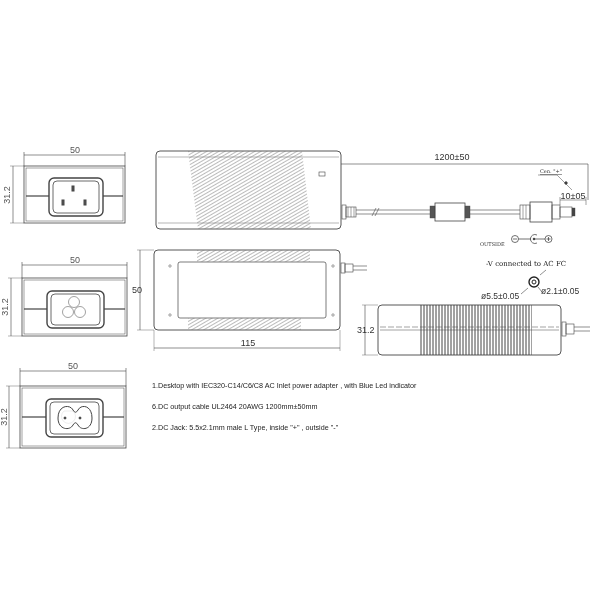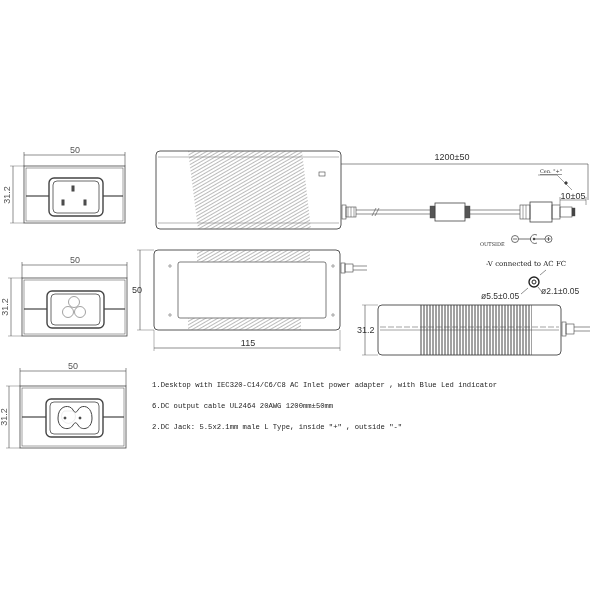--- a/index.html
+++ b/index.html
@@ -2,21 +2,21 @@
 <html><head>
 <meta charset="utf-8">
 <style>
   html, body { margin:0; padding:0; background:#ffffff; }
   body { width:600px; height:600px; position:relative; overflow:hidden; font-family:"DejaVu Sans", sans-serif; color:#222; }
   svg { position:absolute; left:0; top:0; }
   .dim { font-family:"Liberation Sans", sans-serif; font-size:9px; fill:#333; }
   .dimv { font-family:"Liberation Sans", sans-serif; font-size:9px; fill:#555; }
   .note { font-family:"DejaVu Serif", serif; font-size:7px; fill:#222; }
   .small { font-family:"DejaVu Serif", serif; font-size:5px; fill:#333; }
-  .notes { position:absolute; left:152px; top:381px; font-family:Liberation Mono, monospace; font-size:7.2px; color:#222; }
+  .notes { position:absolute; left:152px; top:381px; font-family:Liberation Sans, sans-serif; font-size:7.2px; color:#222; }
   .notes div { height:21px; white-space:nowrap; }
 </style>
 </head>
 <body>
 
 <svg width="600" height="600" viewBox="0 0 600 600">
   <defs>
     <pattern id="hatch" width="3" height="3" patternUnits="userSpaceOnUse" patternTransform="rotate(60)">
       <line x1="0" y1="0" x2="0" y2="3" stroke="#777" stroke-width="1"></line>
     </pattern>

